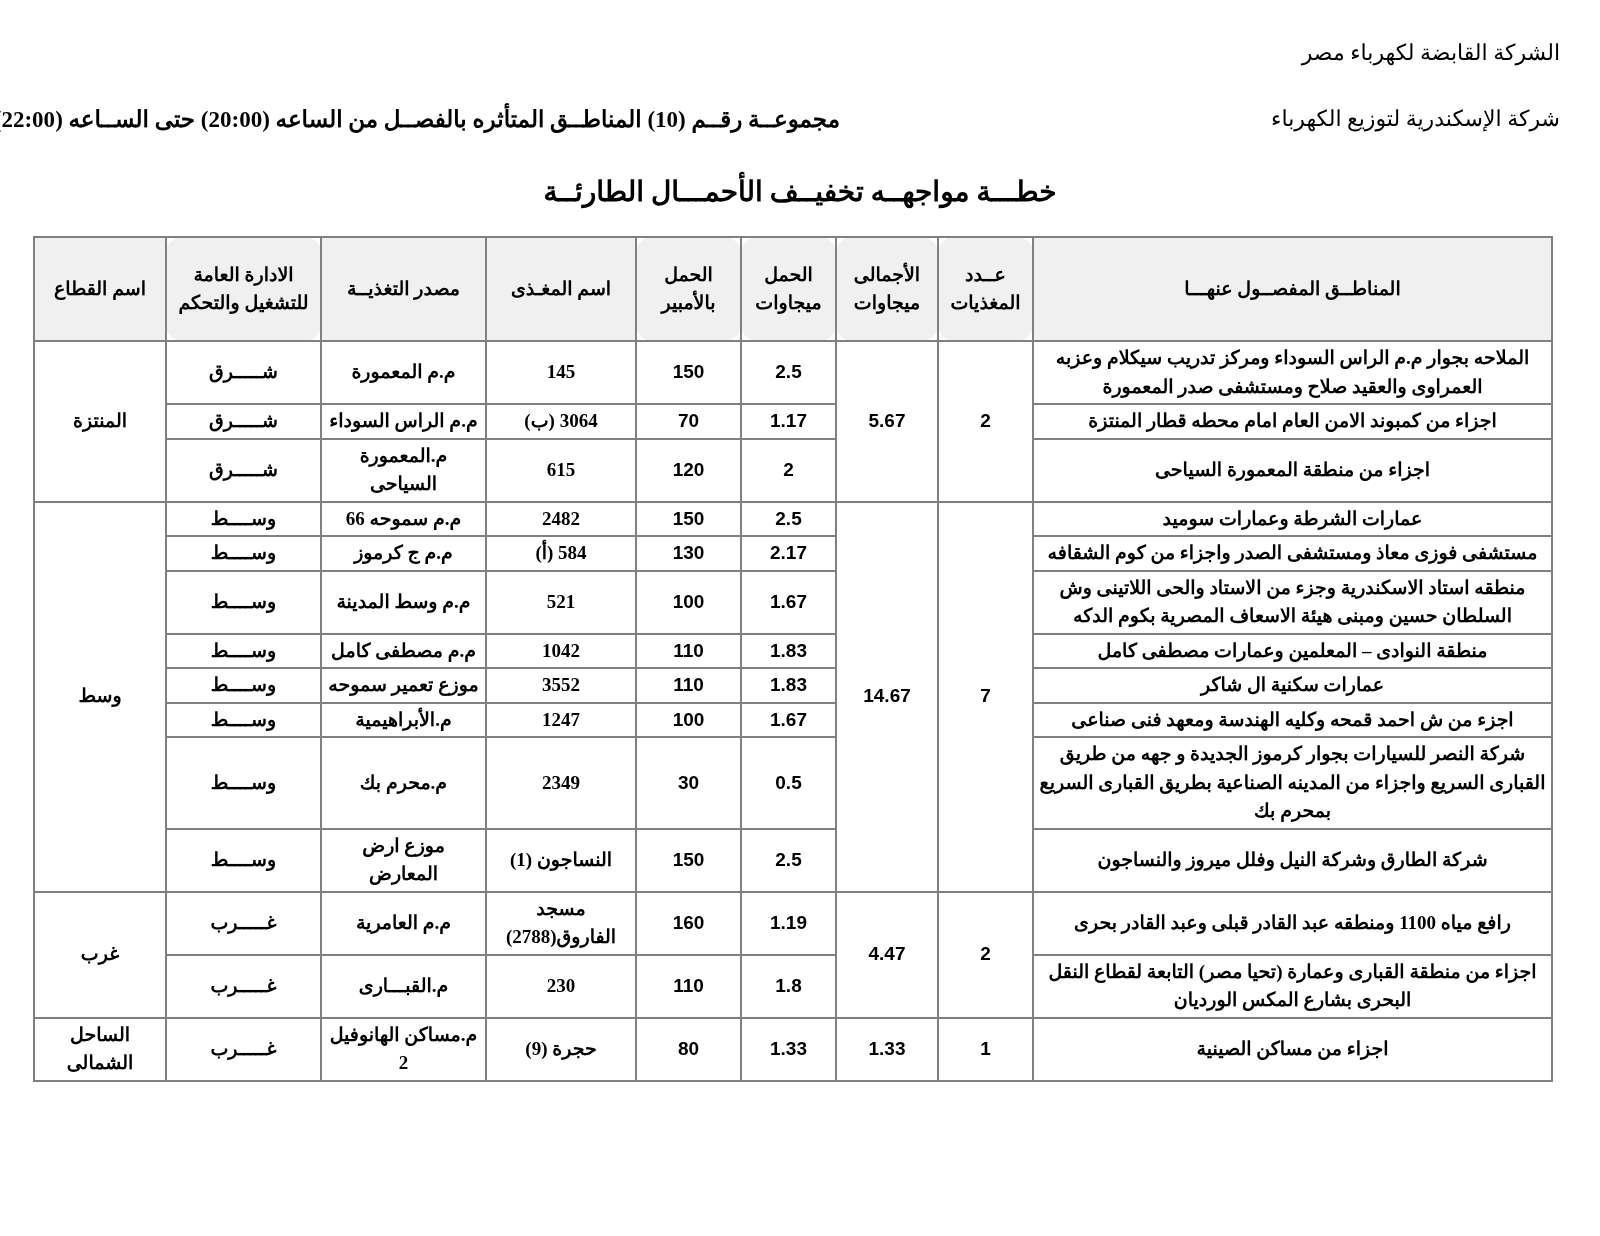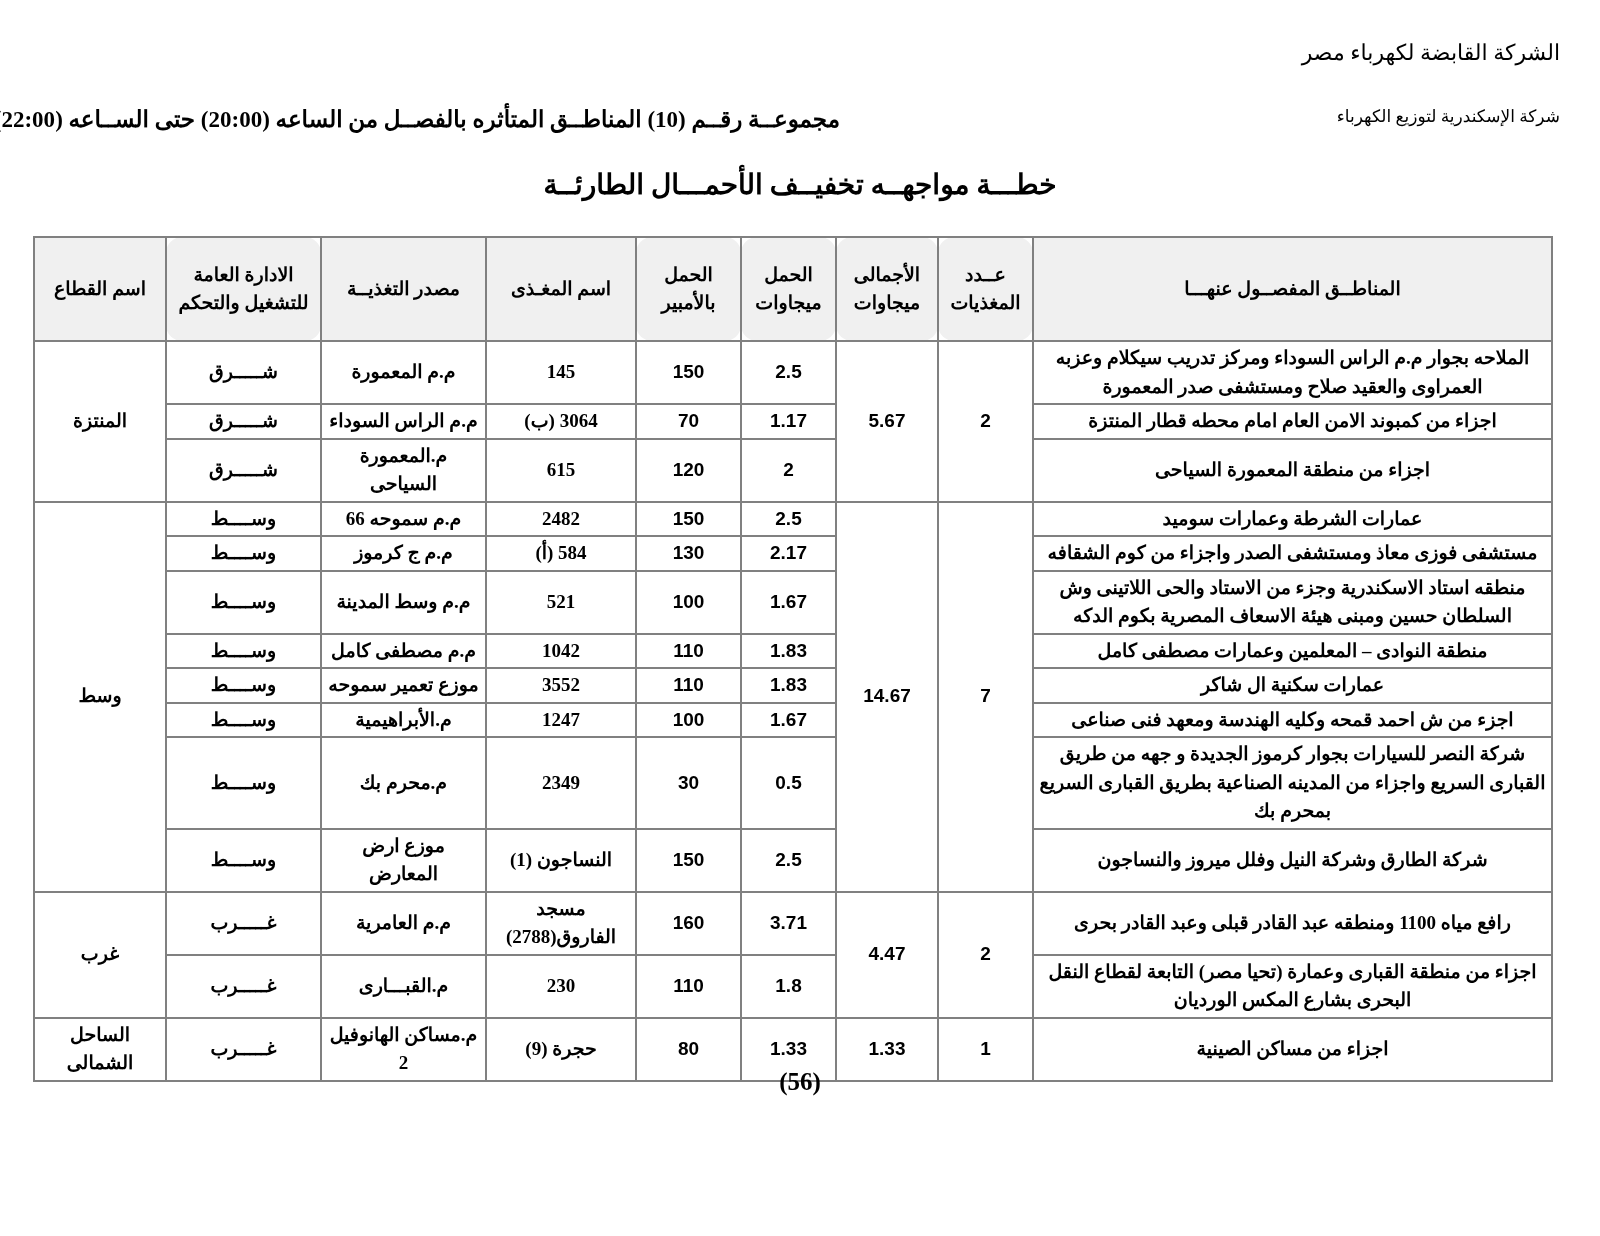--- a/index.html
+++ b/index.html
@@ -25,35 +25,35 @@
 
   
   .hdr-right {
     position: absolute;
     right: 40px;
     text-align: right;
     font-weight: normal;
     white-space: nowrap;
   }
   .hdr-company-1 { top: 40px;  font-size: 22px; }
-  .hdr-company-2 { top: 106px; font-size: 17px; }
+  .hdr-company-2 { top: 106px; font-size: 22px; }
 
   .hdr-group {
     position: absolute;
     top: 106px;
     right: 760px;
     font-size: 23px;
     font-weight: bold;
     white-space: nowrap;
     letter-spacing: 0.2px;
   }
 
   .doc-title {
     position: absolute;
-    top: 168px;
+    top: 175px;
     left: 0;
     width: 1600px;
     text-align: center;
     font-size: 28px;
     font-weight: bold;
     letter-spacing: 1px;
   }
 
   
   .tbl-wrap {
@@ -266,21 +266,21 @@
             <td class="num">2.5</td>
             <td class="num">150</td>
             <td>النساجون (1)</td>
             <td>موزع ارض المعارض</td>
             <td class="admin">وســــط</td>
           </tr>
           <tr>
             <td class="areas">رافع مياه 1100 ومنطقه عبد القادر قبلى وعبد القادر بحرى</td>
             <td class="count num" rowspan="2">2</td>
             <td class="total num" rowspan="2">4.47</td>
-            <td class="num">3.71</td>
+            <td class="num">1.19</td>
             <td class="num">160</td>
             <td class="small-lbl">مسجد الفاروق(2788)</td>
             <td>م.م العامرية</td>
             <td class="admin">غـــــرب</td>
             <td class="sector" rowspan="2">غرب</td>
           </tr>
           <tr>
             <td class="areas">اجزاء من منطقة القبارى وعمارة (تحيا مصر) التابعة لقطاع النقل البحرى بشارع المكس الورديان</td>
             <td class="num">1.8</td>
             <td class="num">110</td>
@@ -296,15 +296,14 @@
             <td class="num">80</td>
             <td>حجرة (9)</td>
             <td>م.مساكن الهانوفيل 2</td>
             <td class="admin">غـــــرب</td>
             <td class="sector" rowspan="1">الساحل الشمالى</td>
           </tr>
         </tbody>
     </table>
   </div>
 
-  <div class="page-num">(56)</div>
 
 </div>
 
 </body></html>

